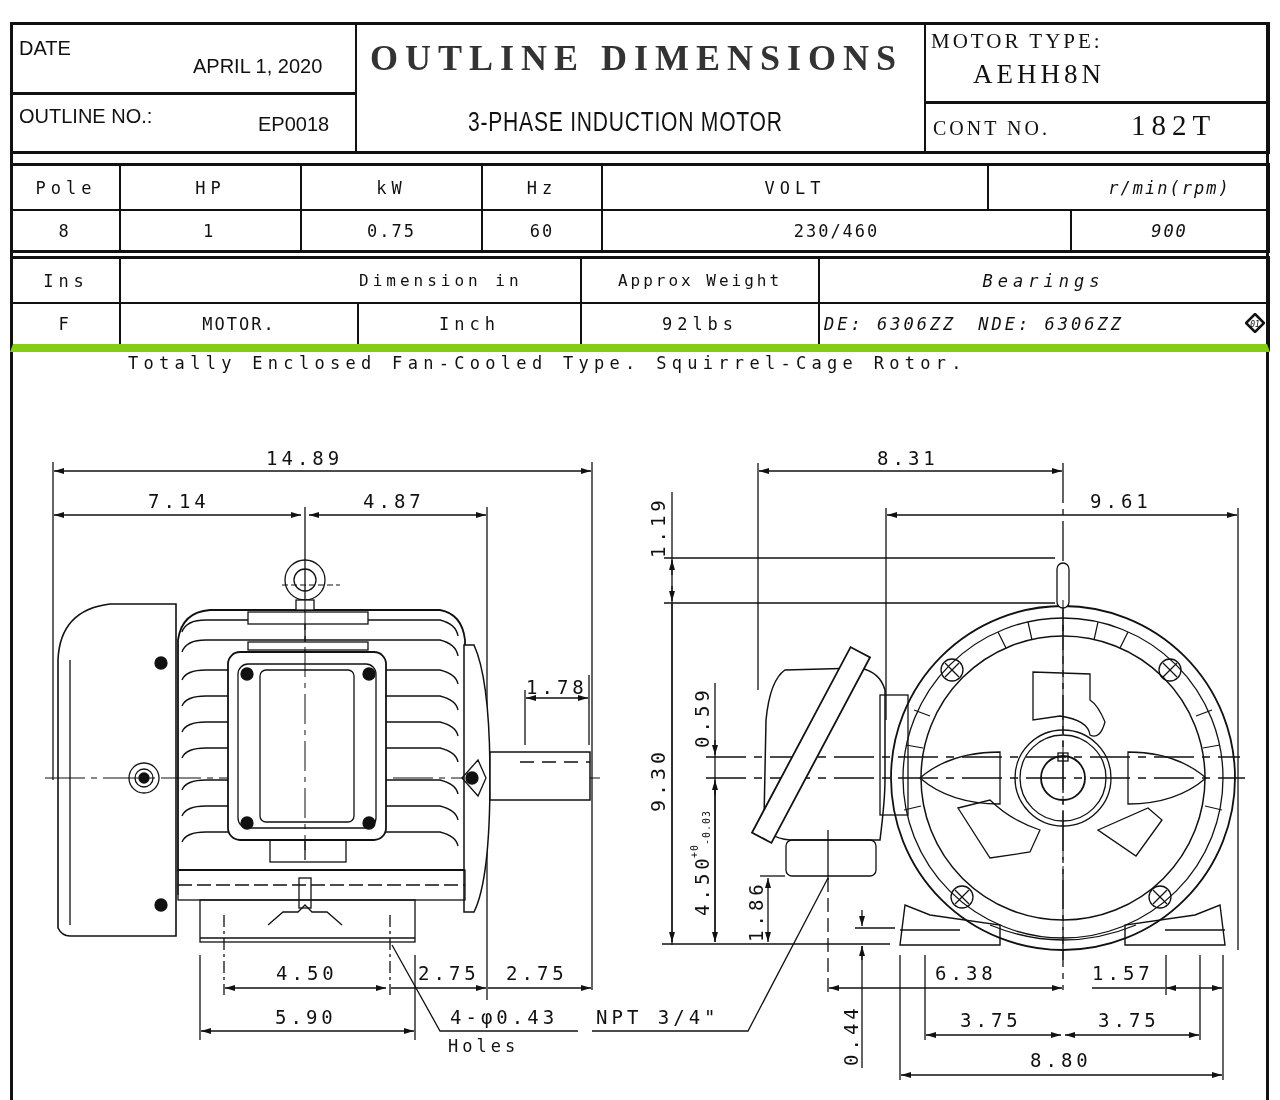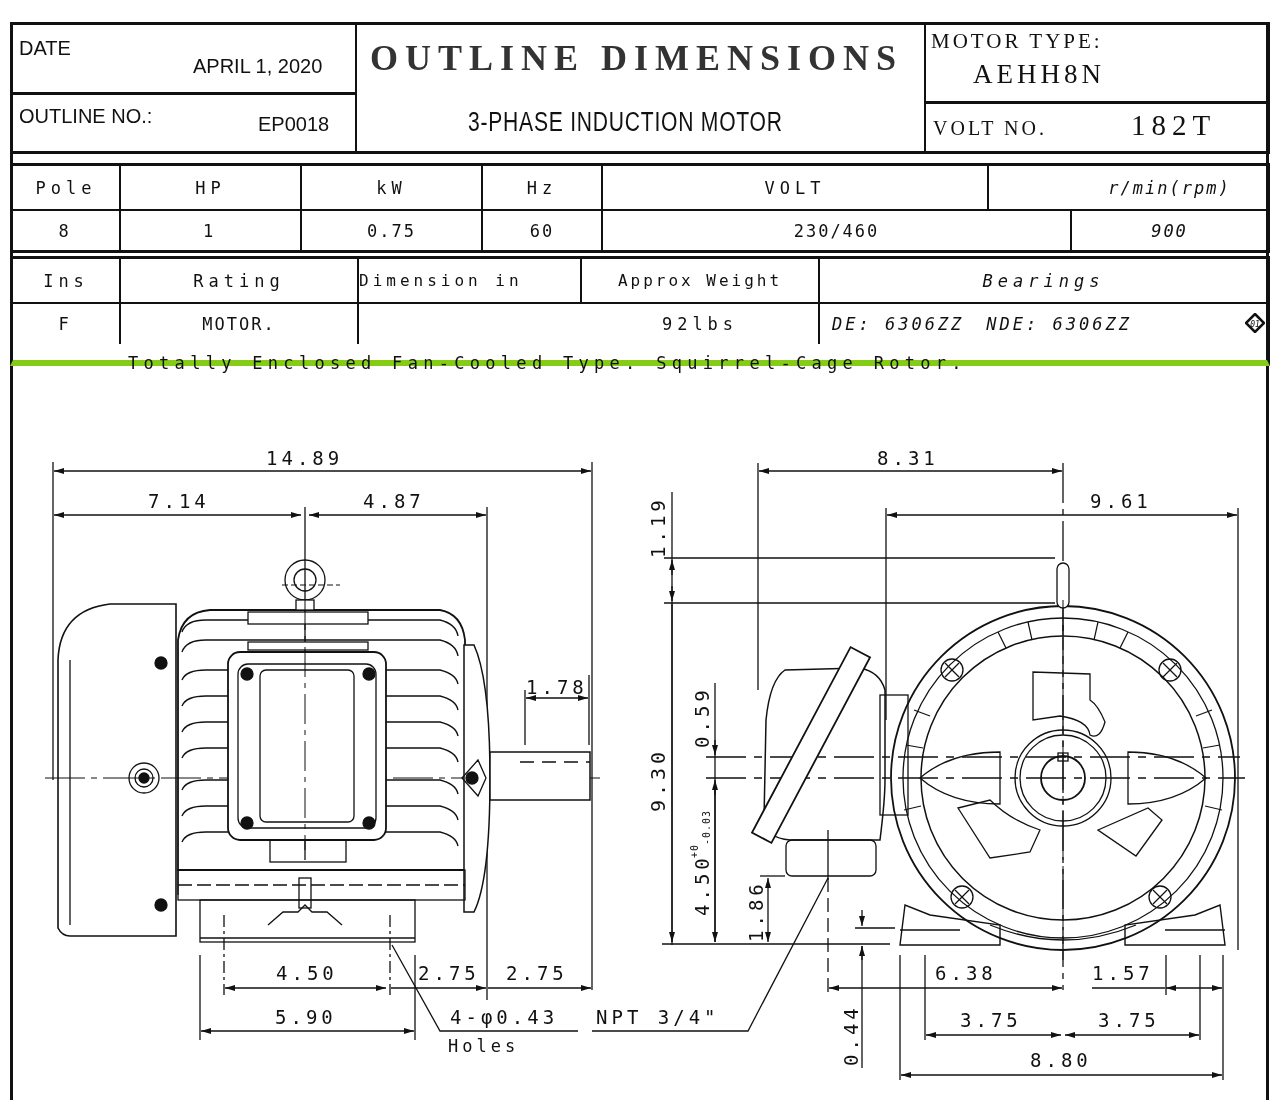--- a/index.html
+++ b/index.html
@@ -34,21 +34,21 @@
   <div class="cell sans" style="left:6px;top:12px;font-size:20px">DATE</div>
   <div class="cell sans" style="left:180px;top:30px;font-size:20px">APRIL 1, 2020</div>
   <div class="cell sans" style="left:6px;top:80px;font-size:20px">OUTLINE NO.:</div>
   <div class="cell sans" style="left:245px;top:88px;font-size:20px">EP0018</div>
 
   <div class="cell serif" style="left:357px;top:12px;font-size:36px;letter-spacing:7px;font-weight:bold;color:#333">OUTLINE DIMENSIONS</div>
   <div class="cell" style="left:455px;top:82px;font-family:'Liberation Sans Narrow','Liberation Sans',sans-serif;font-size:27px;transform:scaleX(0.78);transform-origin:left center;letter-spacing:1px">3-PHASE INDUCTION MOTOR</div>
 
   <div class="cell serif" style="left:918px;top:4px;font-size:21px;letter-spacing:3px">MOTOR TYPE:</div>
   <div class="cell serif" style="left:960px;top:34px;font-size:27px;letter-spacing:4px">AEHH8N</div>
-  <div class="cell serif" style="left:920px;top:92px;font-size:20px;letter-spacing:3px">VOLT NO.</div>
+  <div class="cell serif" style="left:920px;top:92px;font-size:20px;letter-spacing:3px">CONT NO.</div>
   <div class="cell serif" style="left:1118px;top:84px;font-size:29px;letter-spacing:6px">182T</div>
 </div>
 
 <div class="spec" style="top:163px;height:90px">
   <div class="row" style="top:0;height:43px">
     <div class="td" style="left:0;width:108px">Pole</div>
     <div class="td" style="left:108px;width:181px">HP</div>
     <div class="td" style="left:289px;width:181px">kW</div>
     <div class="td" style="left:470px;width:120px">Hz</div>
     <div class="td" style="left:590px;width:386px">VOLT</div>
@@ -58,35 +58,35 @@
   <div class="row" style="top:45px;height:39px">
     <div class="td" style="left:0;width:108px">8</div>
     <div class="td" style="left:108px;width:181px">1</div>
     <div class="td" style="left:289px;width:181px;letter-spacing:2px">0.75</div>
     <div class="td" style="left:470px;width:120px;letter-spacing:2px">60</div>
     <div class="td" style="left:590px;width:469px;letter-spacing:2px">230/460</div>
     <div class="td last" style="left:1059px;width:195px;letter-spacing:2px">900</div>
   </div>
 </div>
 
-<div class="spec" style="top:256px;height:110px;border-bottom:6px solid #84cc16">
+<div class="spec" style="top:256px;height:96px;border-bottom:8px solid #84cc16">
   <div class="row" style="top:0;height:43px">
     <div class="td" style="left:0;width:108px">Ins</div>
-    <div class="td" style="left:108px;width:238px">Rating</div>
     <div class="td" style="left:346px;width:223px;justify-content:flex-start;letter-spacing:4px;font-size:16px">Dimension in</div>
     <div class="td" style="left:569px;width:238px;letter-spacing:3px;font-size:16px">Approx Weight</div>
     <div class="td last" style="left:807px;width:447px">Bearings</div>
   </div>
   <div class="hline" style="top:43px"></div>
   <div class="row" style="top:45px;height:40px">
     <div class="td" style="left:0;width:108px">F</div>
     <div class="td" style="left:108px;width:238px;letter-spacing:2px">MOTOR.</div>
+    <div class="td" style="left:346px;width:223px">Inch</div>
     <div class="td" style="left:569px;width:238px">92lbs</div>
     <div class="td last" style="left:807px;width:447px;justify-content:flex-start;letter-spacing:3px">
-      <span style="margin-left:12px">DE: 6306ZZ</span>
+      <span style="margin-left:4px">DE: 6306ZZ</span>
       <span style="margin-left:22px">NDE: 6306ZZ</span>
       <span style="position:absolute;right:2px;top:9px;width:20px;height:20px">
         <svg width="20" height="20" viewBox="0 0 20 20">
             <polygon points="10,1 19,10 10,19 1,10" fill="#fff" stroke="#111" stroke-width="2.5"></polygon>
             <text x="10" y="13.5" font-size="8" text-anchor="middle" style="letter-spacing:0">01</text>
           </svg>
       </span>
     </div>
   </div>
 </div>

